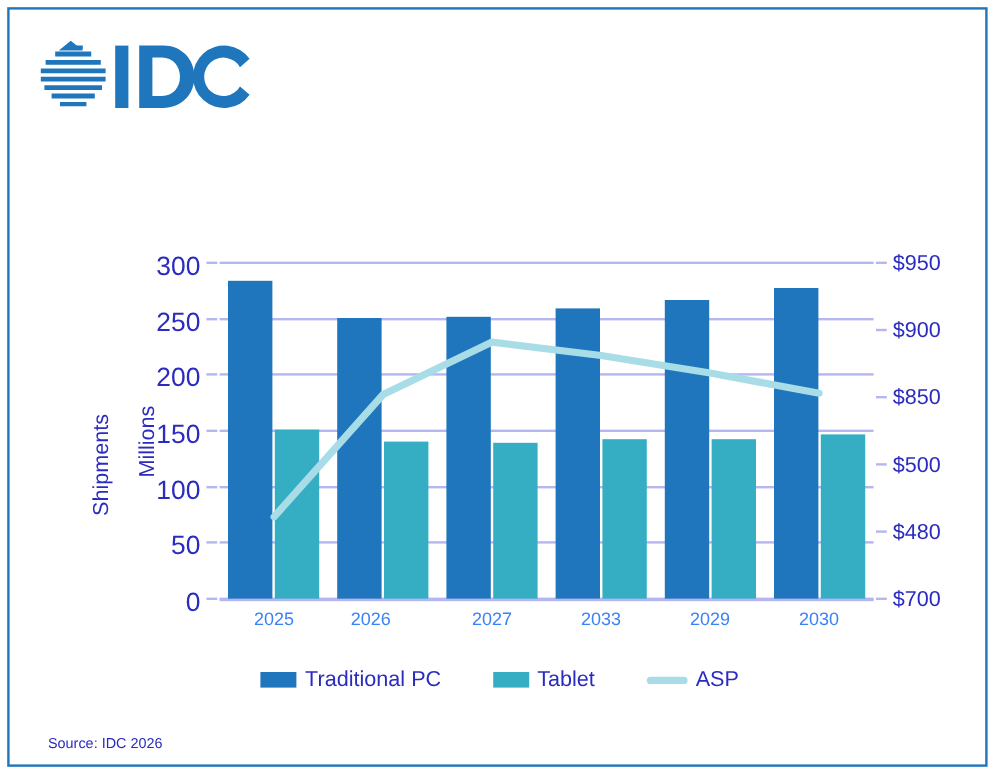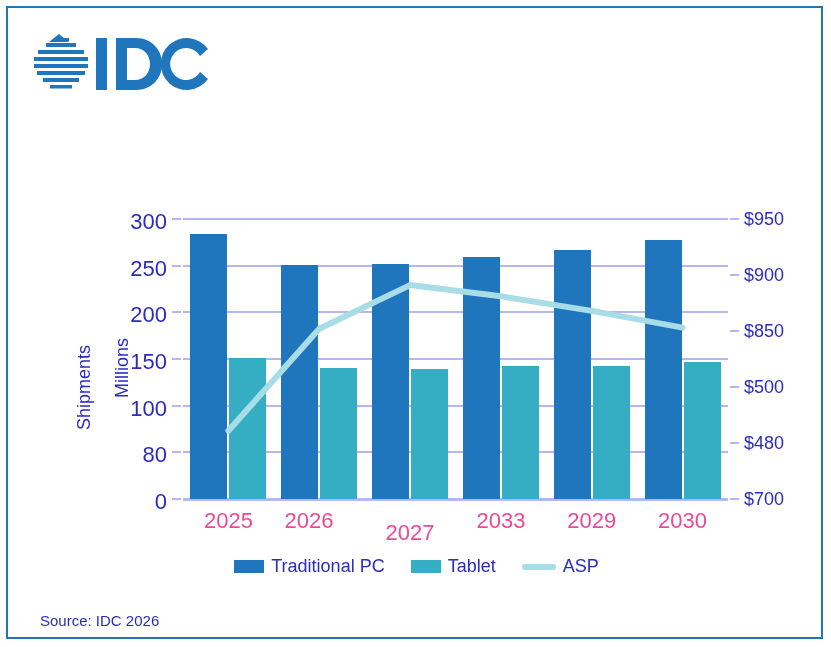--- a/index.html
+++ b/index.html
@@ -46,34 +46,34 @@
   #axis-title-shipments{left:66px;top:422px;}
   #axis-title-millions{left:104px;top:390px;}
   .bar{position:absolute;bottom:0;}
   .bar-pc{background:#1f76bc;}
   .bar-tab{background:#35aec4;}
   
   #aspline{position:absolute;left:0;top:0;width:100%;height:100%;overflow:visible;}
   
   #xlabels{position:absolute;left:175px;top:500px;width:545px;height:30px;}
   .xlabel{
-    position:absolute;top:0;color:#ec4899;font-size:22px;text-align:left;
+    position:absolute;top:0;color:#3b82f6;font-size:15px;text-align:left;
     transform:translateX(-50%);
   }
   
   #legend{
     position:absolute;left:0;top:548px;width:817px;
-    display:flex;justify-content:center;align-items:center;gap:26px;
+    display:flex;justify-content:center;align-items:center;gap:43px;
   }
   .legend-item{display:flex;align-items:center;gap:7px;}
   .swatch{width:30px;height:13px;}
   .swatch-line{width:34px;height:6px;border-radius:3px;}
   .legend-label{color:#2b2bbf;font-size:18px;}
   
-  #source{position:absolute;left:32px;top:604px;color:#2b2bbf;font-size:15px;}
+  #source{position:absolute;left:32px;top:604px;color:#2b2bbf;font-size:12px;}
 </style>
 </head>
 <body>
 
 <div id="frame">
 
   <div id="logo">
     <svg width="180" height="62" viewBox="0 0 180 62" aria-hidden="true">
       <g fill="#1f76bc">
         <path d="M6 18 h46 v4 H6 z"></path>
@@ -111,21 +111,21 @@
         <div class="tick-l" style="top: 92.3333px;"></div>
         <div class="ylabel-l" style="top: 93.3333px;">200</div>
         <div class="gridline" style="top: 139px;"></div>
         <div class="tick-l" style="top: 139px;"></div>
         <div class="ylabel-l" style="top: 140px;">150</div>
         <div class="gridline" style="top: 185.667px;"></div>
         <div class="tick-l" style="top: 185.667px;"></div>
         <div class="ylabel-l" style="top: 186.667px;">100</div>
         <div class="gridline" style="top: 232.333px;"></div>
         <div class="tick-l" style="top: 232.333px;"></div>
-        <div class="ylabel-l" style="top: 233.333px;">80</div>
+        <div class="ylabel-l" style="top: 233.333px;">50</div>
         <div class="gridline" style="top: 279px;"></div>
         <div class="tick-l" style="top: 279px;"></div>
         <div class="ylabel-l" style="top: 280px;">0</div>
         <div class="tick-r" style="top: -1px;"></div>
         <div class="ylabel-r" style="top: 0px;">$950</div>
         <div class="tick-r" style="top: 55px;"></div>
         <div class="ylabel-r" style="top: 56px;">$900</div>
         <div class="tick-r" style="top: 111px;"></div>
         <div class="ylabel-r" style="top: 112px;">$850</div>
         <div class="tick-r" style="top: 167px;"></div>
@@ -151,21 +151,21 @@
       </div>
     <svg id="aspline" viewBox="0 0 545 280" preserveAspectRatio="none">
       <polyline id="asp-path" fill="none" stroke="#a8dde8" stroke-width="6" stroke-linejoin="round" stroke-linecap="round" points="45.416666666666664,211.68 136.25,109.75999999999999 227.08333333333331,66.07999999999998 317.9166666666667,77.28 408.75,91.83999999999997 499.5833333333333,108.64000000000001"></polyline>
     </svg>
     <div id="axis-baseline"></div>
   </div>
 
   <div id="xlabels">
       <div class="xlabel" style="left: 45.4167px;">2025</div>
       <div class="xlabel" style="left: 126px;">2026</div>
-      <div class="xlabel" style="left: 227.083px; margin-top: 12px;">2027</div>
+      <div class="xlabel" style="left: 227.083px;">2027</div>
       <div class="xlabel" style="left: 317.917px;">2033</div>
       <div class="xlabel" style="left: 408.75px;">2029</div>
       <div class="xlabel" style="left: 499.583px;">2030</div>
     </div>
 
   <div id="legend">
       <div class="legend-item">
         <span class="swatch" style="background: rgb(31, 118, 188);"></span>
         <span class="legend-label">Traditional PC</span>
       </div>

